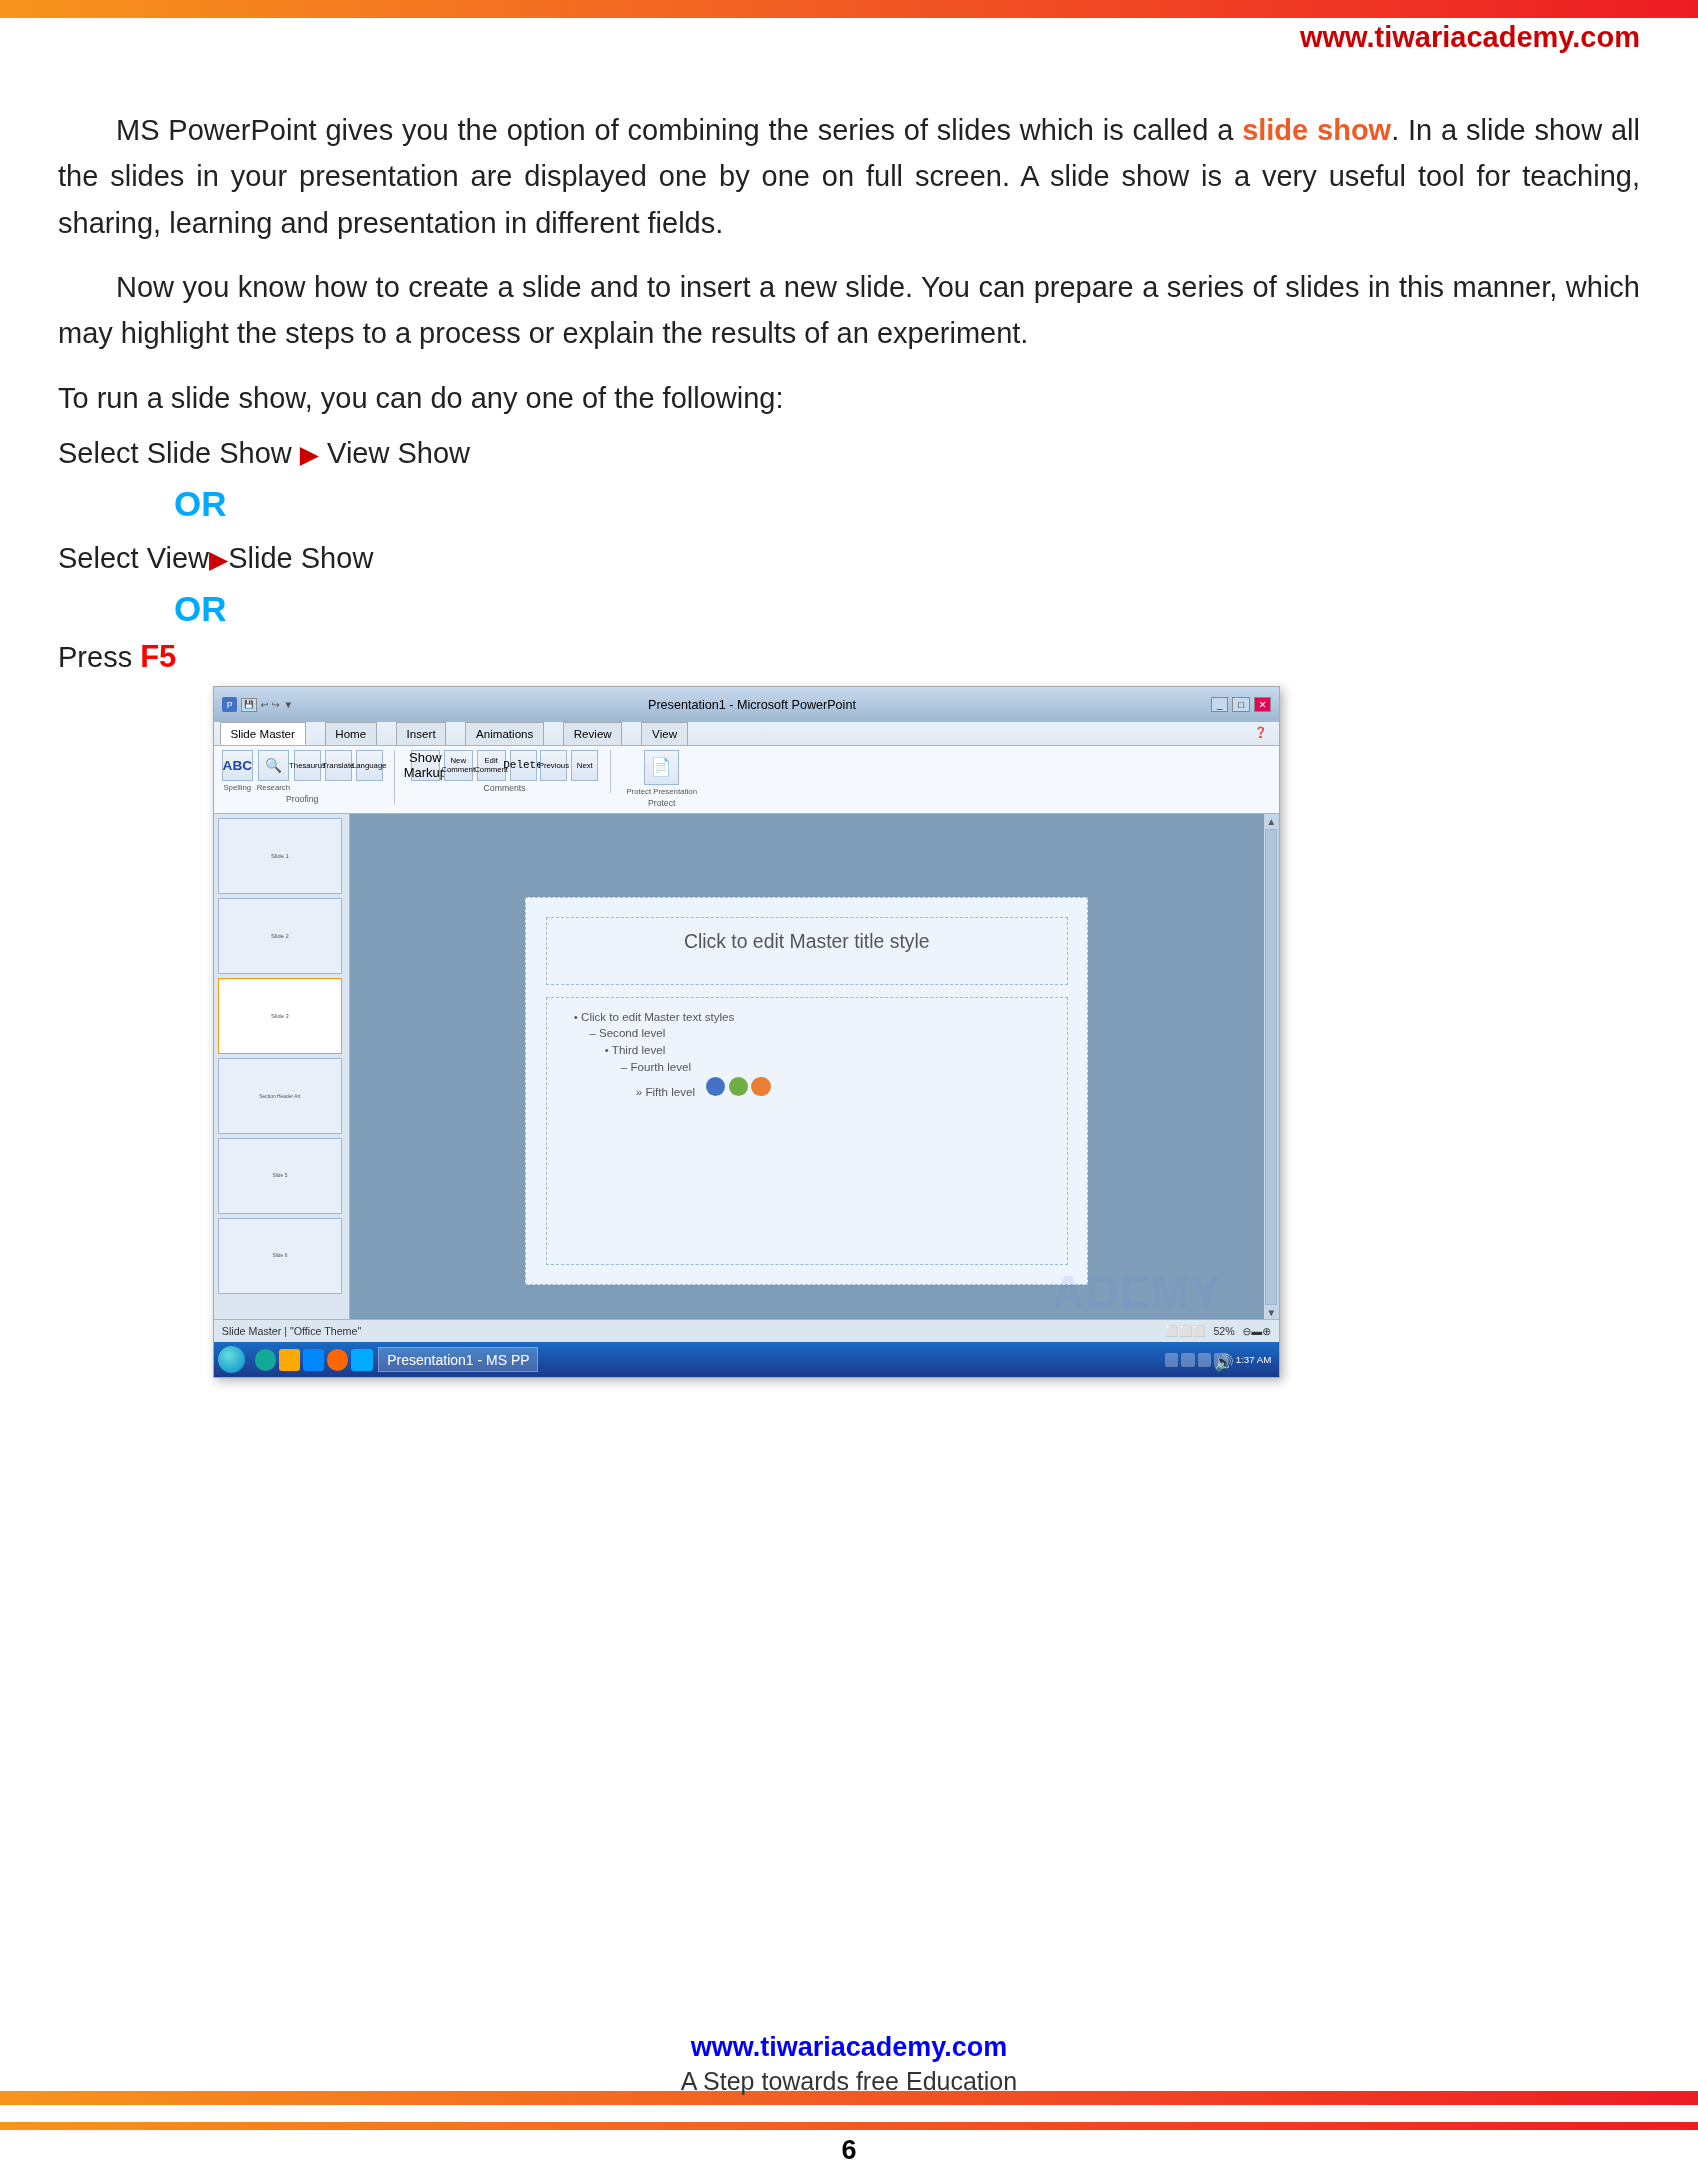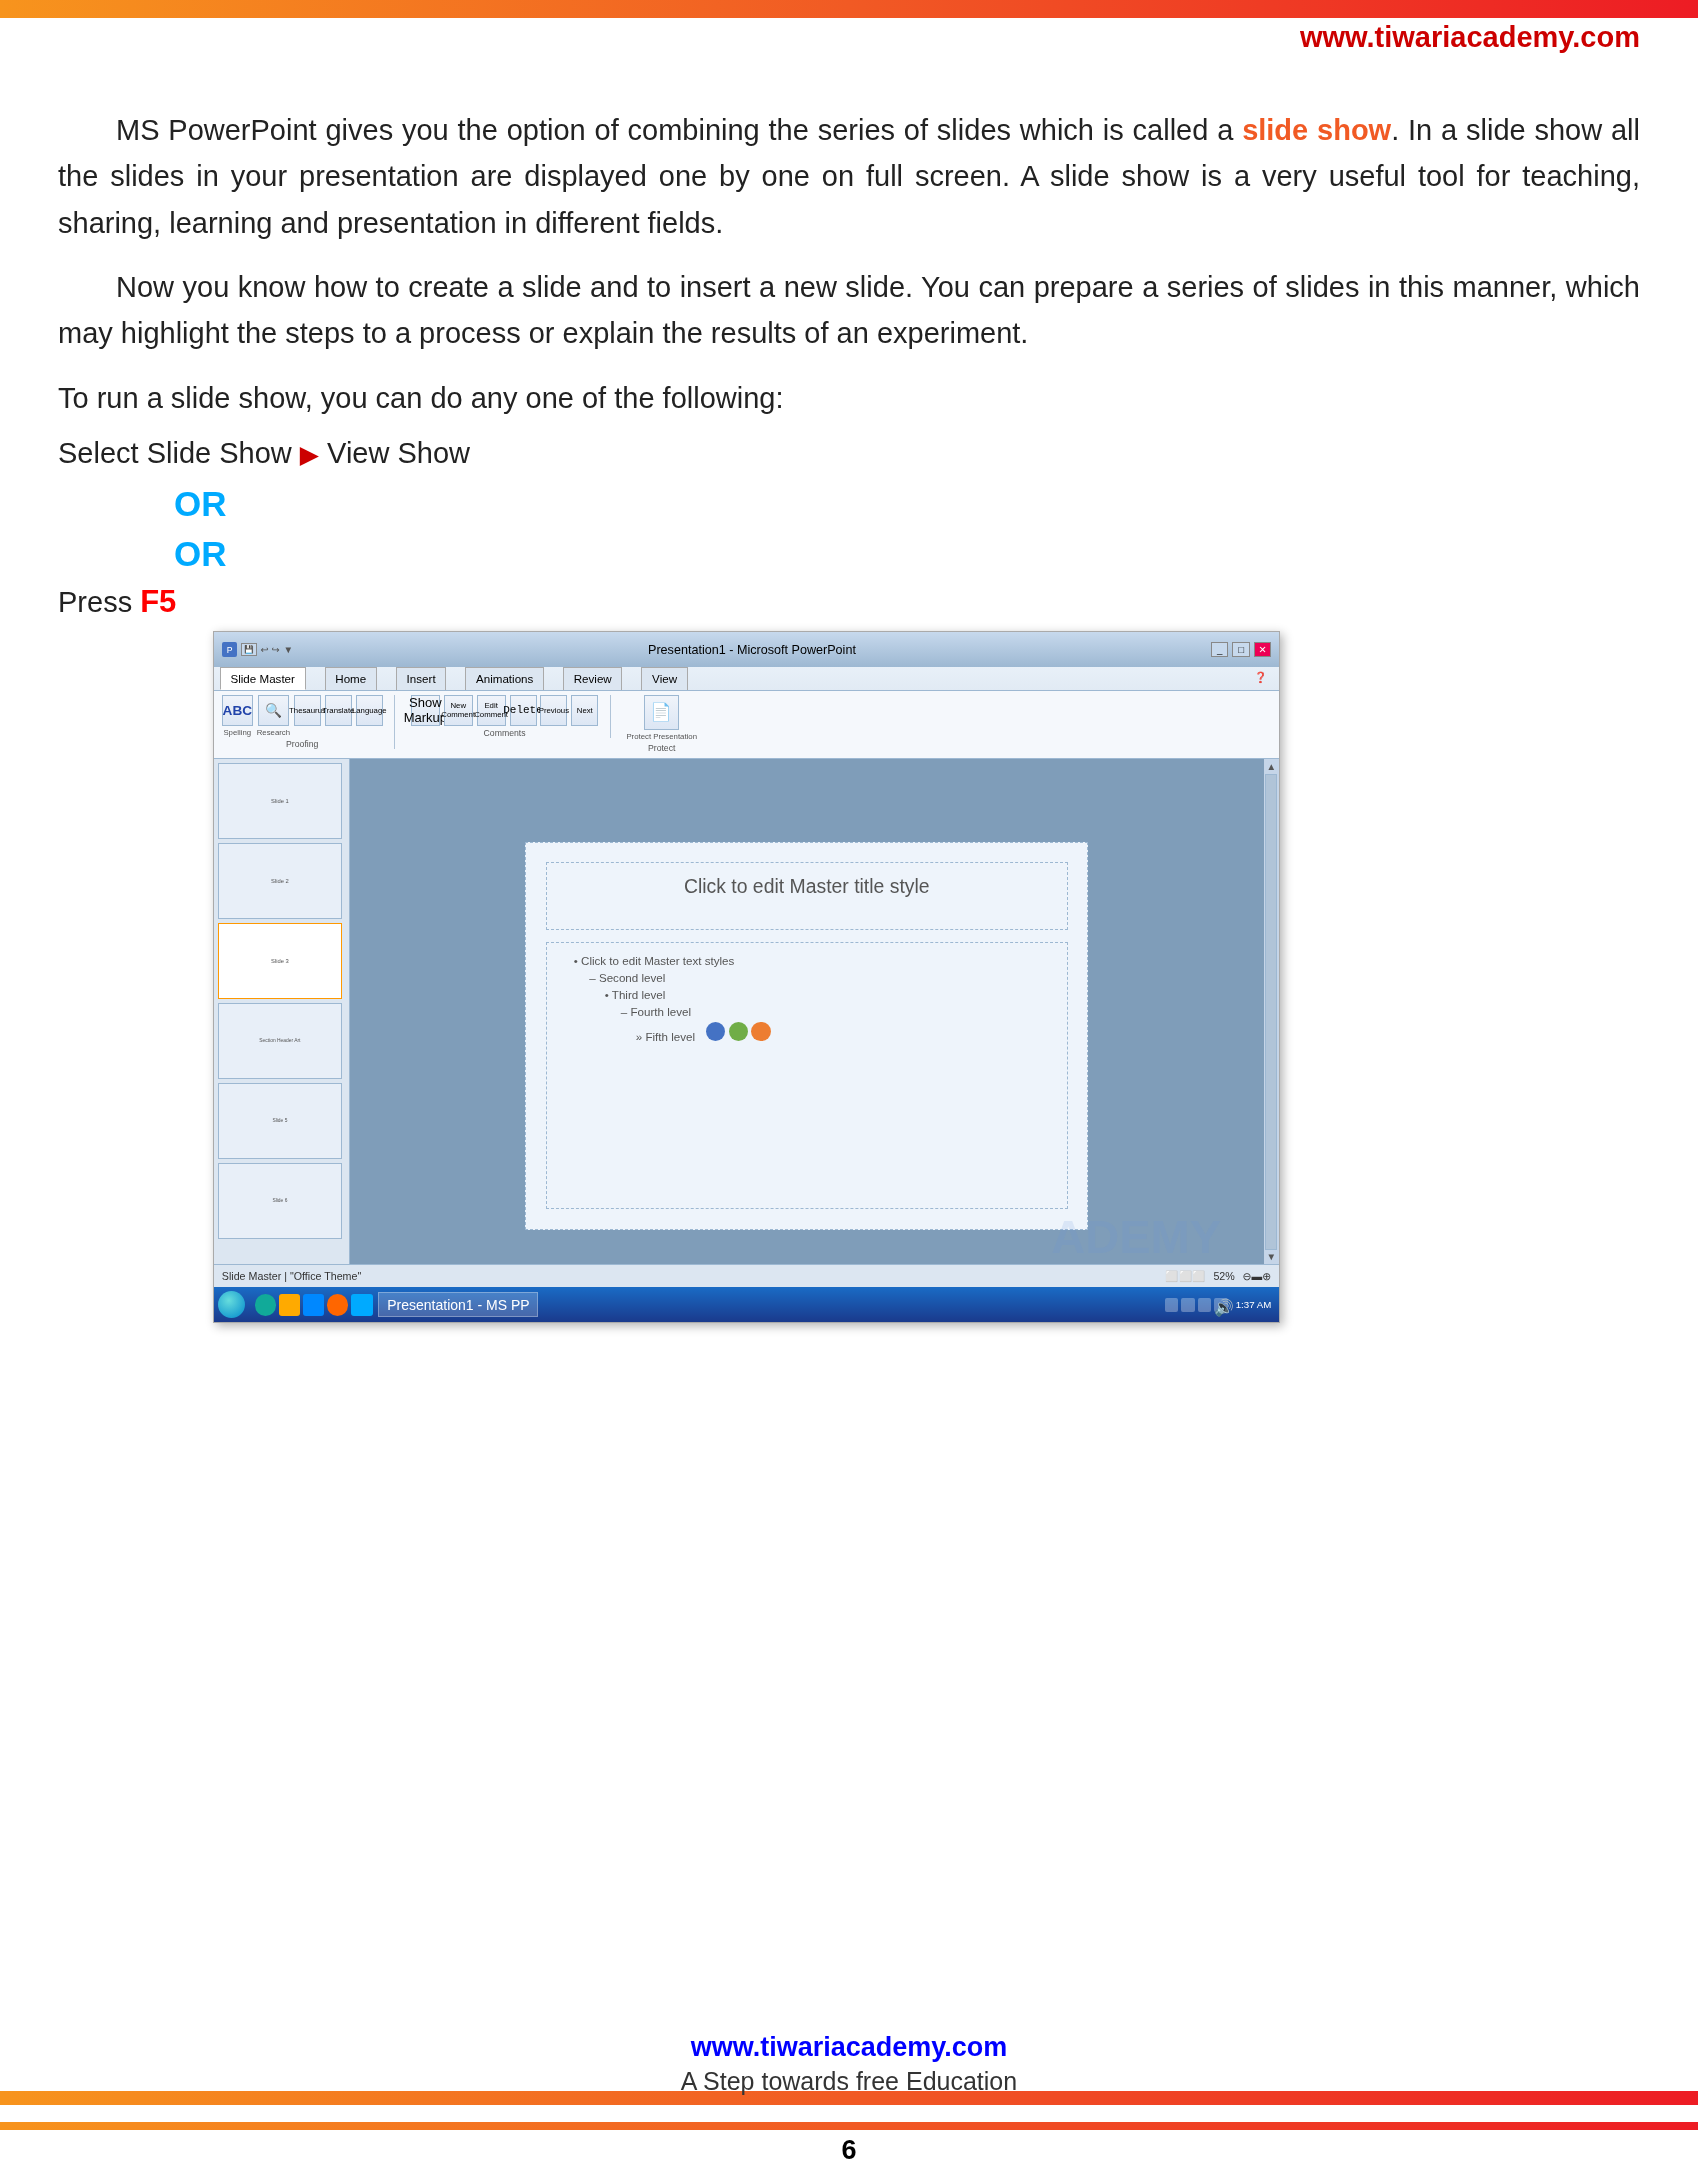--- a/index.html
+++ b/index.html
@@ -411,20 +411,23 @@
     <div class="text-line">To run a slide show, you can do any one of the following:</div>
 
     <div class="text-line">
       <span>Select Slide Show</span>
       <span class="arrow">▶</span>
       <span>View Show</span>
     </div>
 
     <span class="or-text">OR</span>
 
+    <div class="text-line">
+      <span>Select View</span><span class="arrow">▶</span><span>Slide Show</span>
+    </div>
 
     <span class="or-text">OR</span>
 
     <div class="press-line">
       <span>Press </span><span class="bold-key" style="font-weight:bold;color:#f00;font-size:31px;">F5</span>
     </div>
 
     <div class="screenshot-container">
 
       <div class="title-bar">

